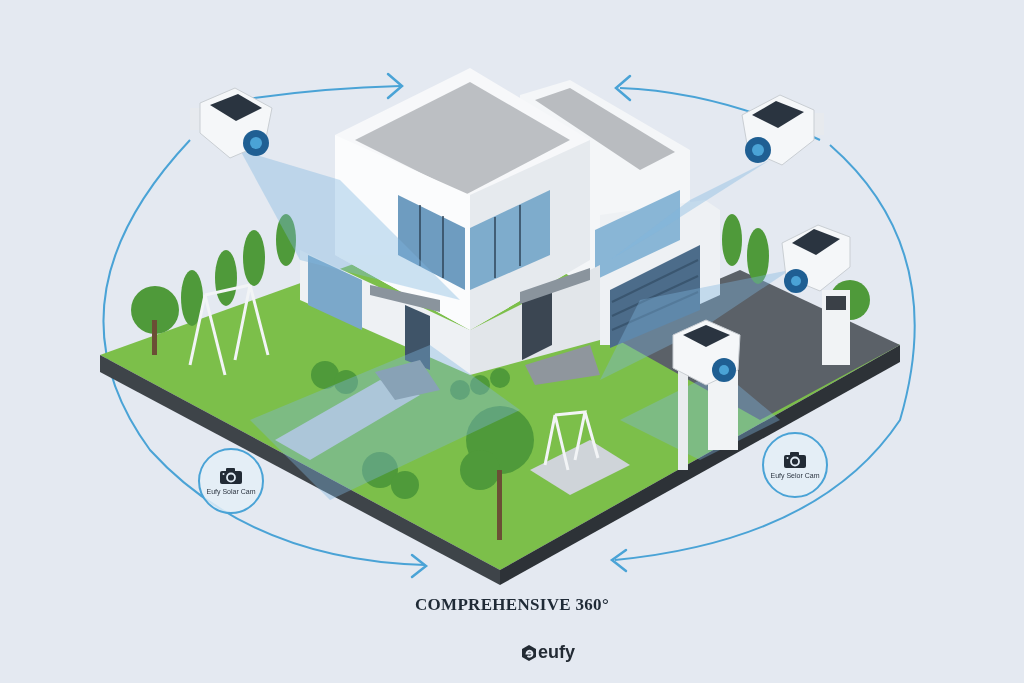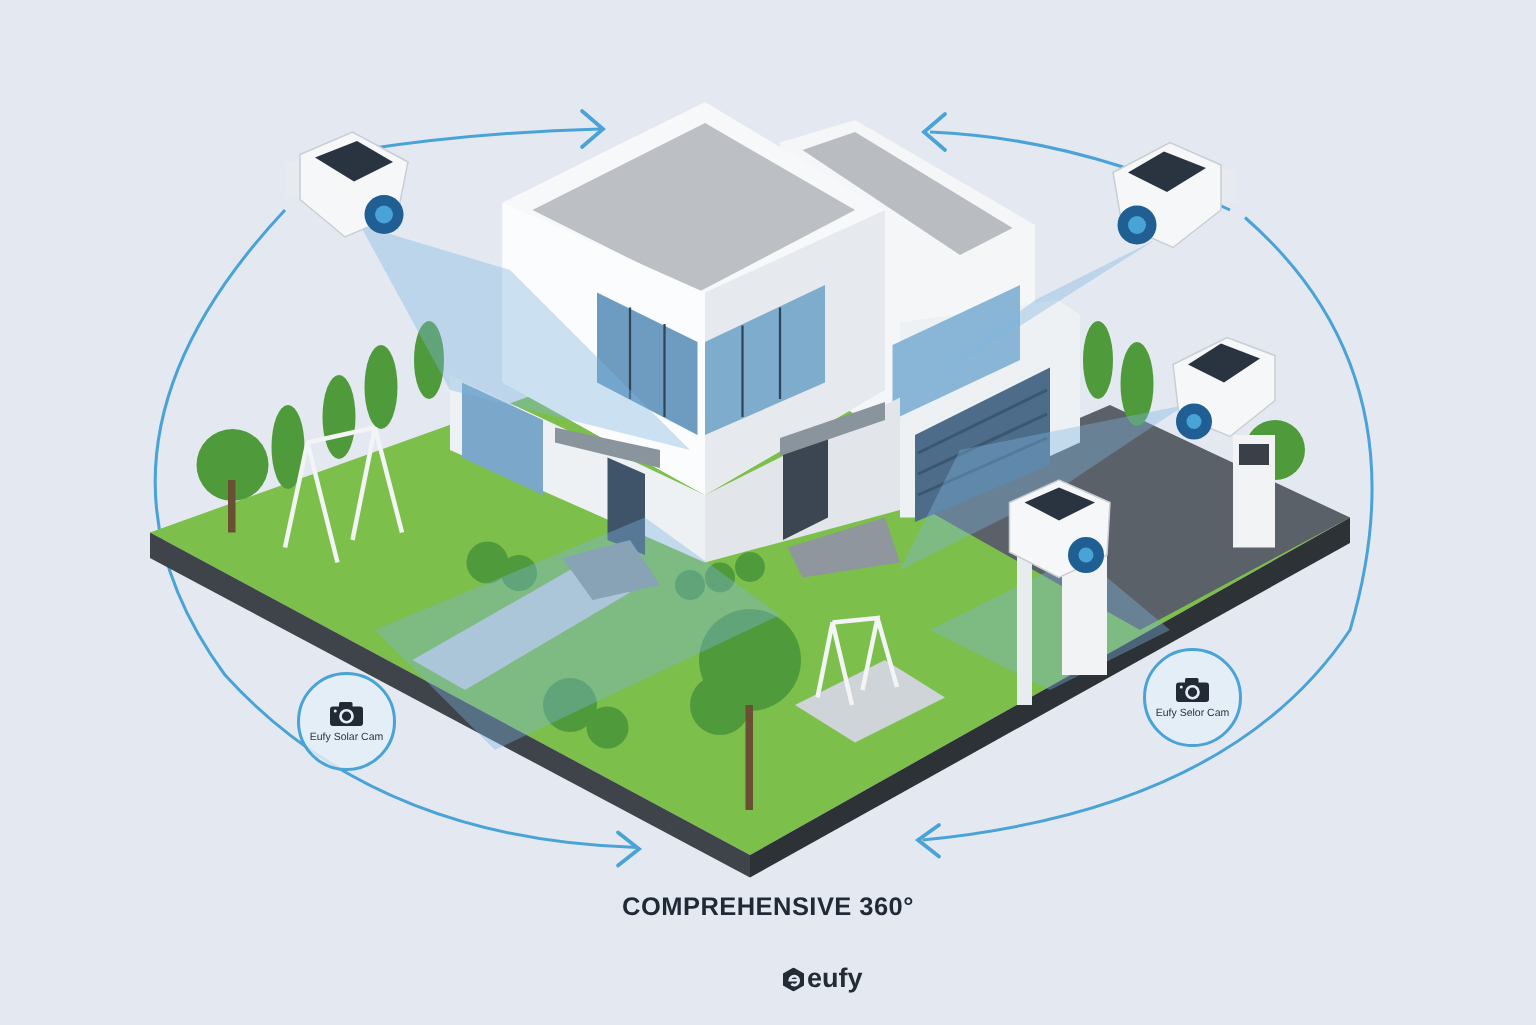--- a/index.html
+++ b/index.html
@@ -1,18 +1,18 @@
 <!DOCTYPE html>
 <html><head>
 <meta charset="utf-8">
 <style>
   html,body{margin:0;padding:0;}
   body{width:1024px;height:683px;overflow:hidden;background:#e4e9f1;font-family:"DejaVu Sans",sans-serif;position:relative;}
   .scene{position:absolute;left:0;top:0;width:1024px;height:683px;}
-  .title{position:absolute;left:0;width:1024px;top:594px;text-align:center;color:#1f2a36;font-weight:bold;font-family:Liberation Sans, sans-serif;font-size:17px;line-height:22px;letter-spacing:0.3px;}
+  .title{position:absolute;left:0;width:1024px;top:594px;text-align:center;color:#1f2a36;font-weight:bold;font-family:Liberation Serif, serif;font-size:17px;line-height:22px;letter-spacing:0.3px;}
   .brand{position:absolute;left:0;width:1024px;top:642px;display:flex;justify-content:center;align-items:center;gap:1px;color:#232b34;font-family:"Liberation Sans",sans-serif;font-weight:bold;font-size:18px;padding-left:36px;}
   .brand-logo{width:16px;height:16px;}
   .badge{position:absolute;width:62px;height:62px;border-radius:50%;border:2px solid #4aa3d6;background:rgba(228,238,247,0.85);display:flex;flex-direction:column;align-items:center;justify-content:center;}
   .badge .lbl{font-family:"Liberation Sans",sans-serif;font-size:7px;color:#2b3440;margin-top:4px;white-space:nowrap;}
 </style>
 </head>
 <body>
 
 <svg class="scene" viewBox="0 0 1024 683" xmlns="http://www.w3.org/2000/svg">
 

